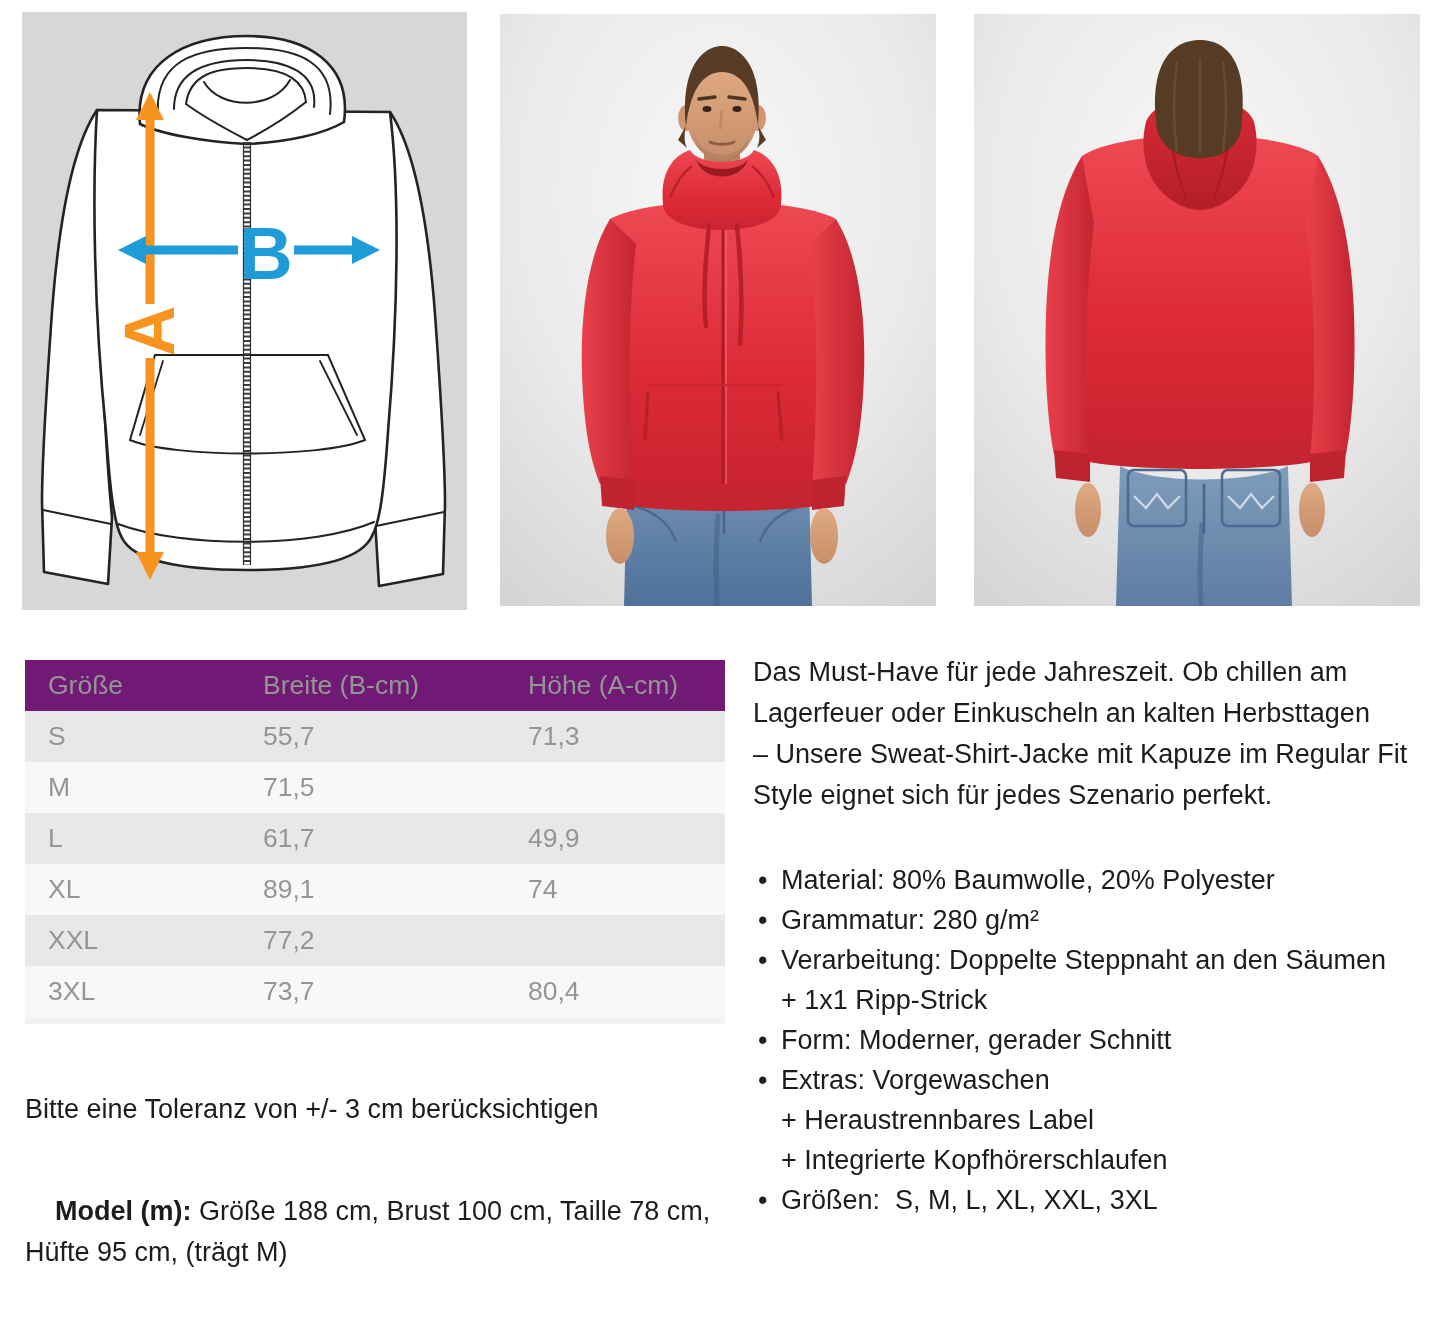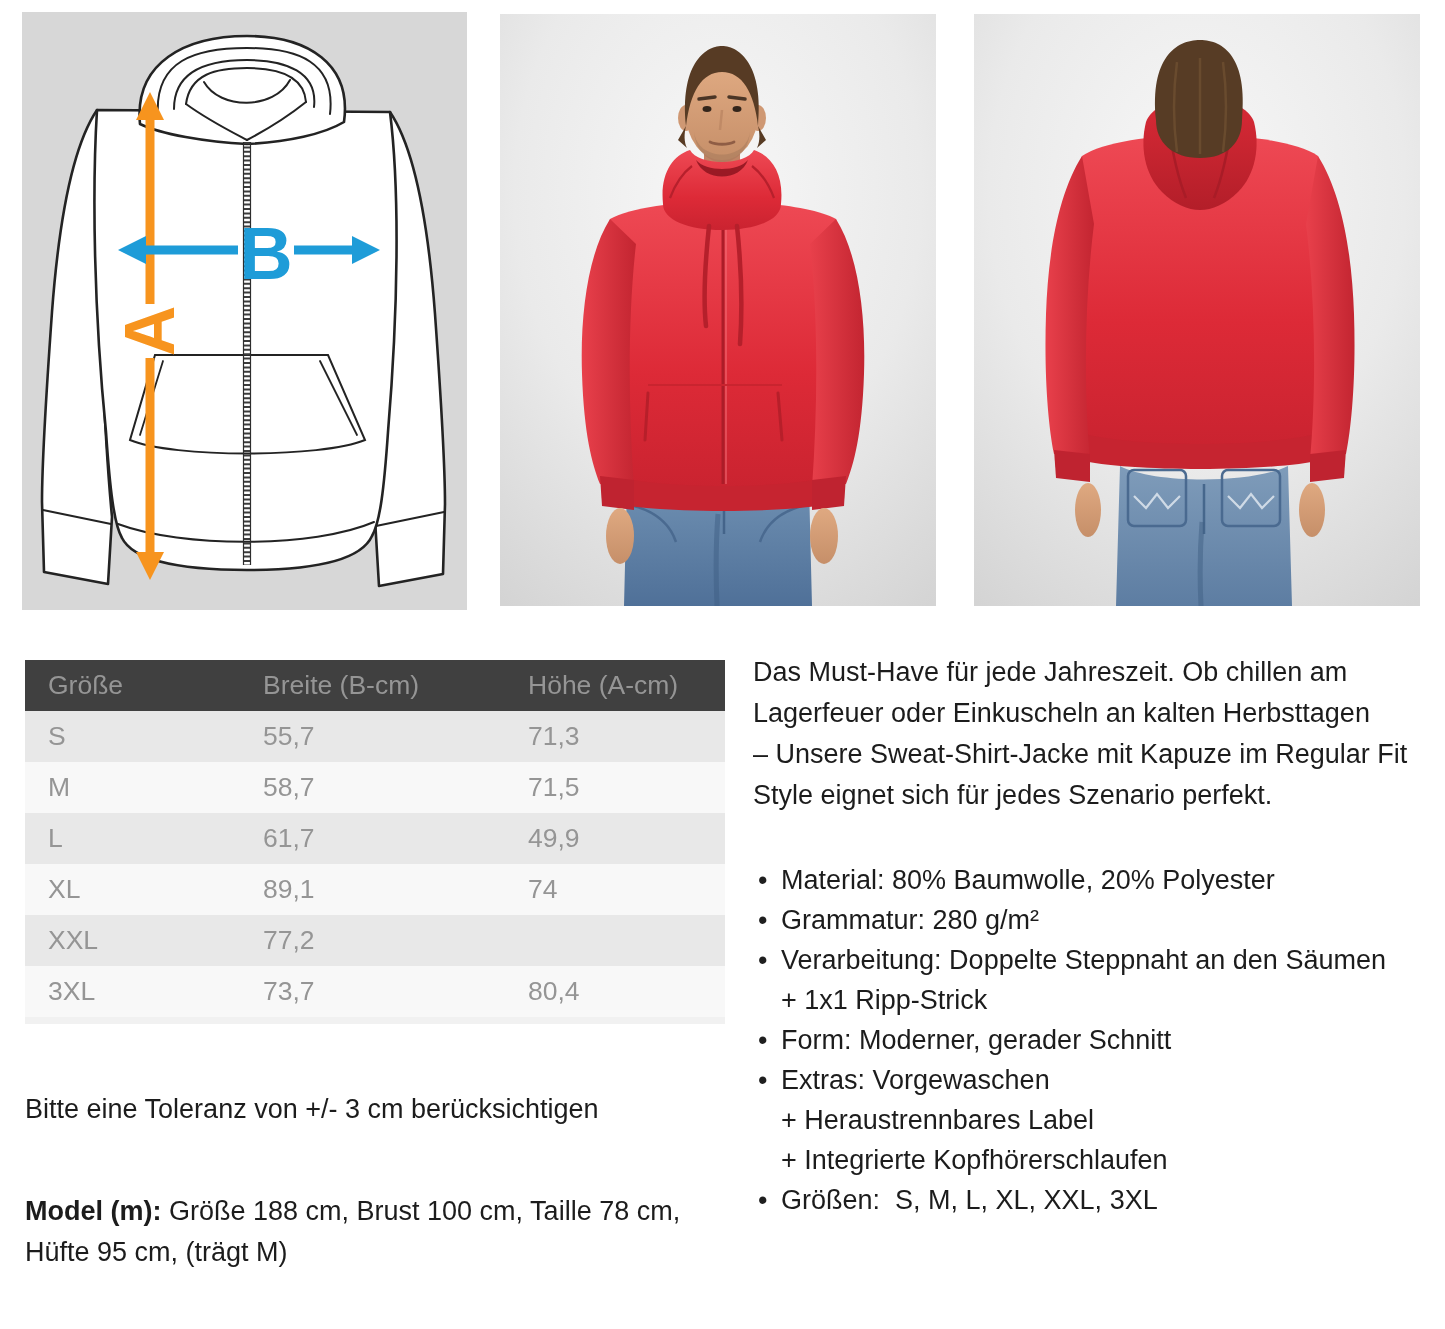--- a/index.html
+++ b/index.html
@@ -16,31 +16,31 @@
   #diagram-panel { left: 22px; top: 12px; width: 445px; height: 598px; }
   #front-panel   { left: 500px; top: 14px; width: 436px; height: 592px; }
   #back-panel    { left: 974px; top: 14px; width: 446px; height: 592px; }
   svg { display: block; }
 
   
   .size-table { position: absolute; left: 25px; top: 660px; width: 700px;
                 font-size: 26.5px; color: #959595; }
   .trow { display: grid; grid-template-columns: 215px 265px 1fr;
           align-items: center; height: 51px; padding-left: 23px; }
-  .trow.thead { background: #404040; }
+  .trow.thead { background: #701a75; }
   .trow.shade { background: #e8e8e8; }
   .trow.light { background: #f8f8f8; }
   .tfoot { height: 7px; background: #f1f1f1; }
 
   .tolerance { position: absolute; left: 25px; top: 1048px;
                font-size: 27px; color: #1c1c1c; margin-top: 46px; }
 
   .model { position: absolute; left: 25px; top: 1191px; width: 705px;
            font-size: 27px; line-height: 41px; color: #1c1c1c; }
-  .model .bold { font-weight: bold; }
+  .model .bold { font-weight: bold; margin-left: 30px; }
   .model .mline { white-space: nowrap; }
 
   
   .desc { position: absolute; left: 753px; top: 652px; width: 695px;
           font-size: 27px; line-height: 41px; color: #1c1c1c; }
   .desc .intro div { white-space: nowrap; }
   .bullets { margin-top: 44px; line-height: 40px; }
   .bi { position: relative; padding-left: 28px; }
   .bi::before { content: "\2022"; position: absolute; left: 5px; top: 0;
                 color: #1f1f1f; }
@@ -220,21 +220,20 @@
     <div>Breite (B-cm)</div>
     <div>Höhe (A-cm)</div>
   </div>
   <div class="trow shade">
     <div>S</div>
     <div>55,7</div>
     <div>71,3</div>
   </div>
   <div class="trow light">
     <div>M</div>
-    <div>58,7</div>
     <div>71,5</div>
   </div>
   <div class="trow shade">
     <div>L</div>
     <div>61,7</div>
     <div>49,9</div>
   </div>
   <div class="trow light">
     <div>XL</div>
     <div>89,1</div>

